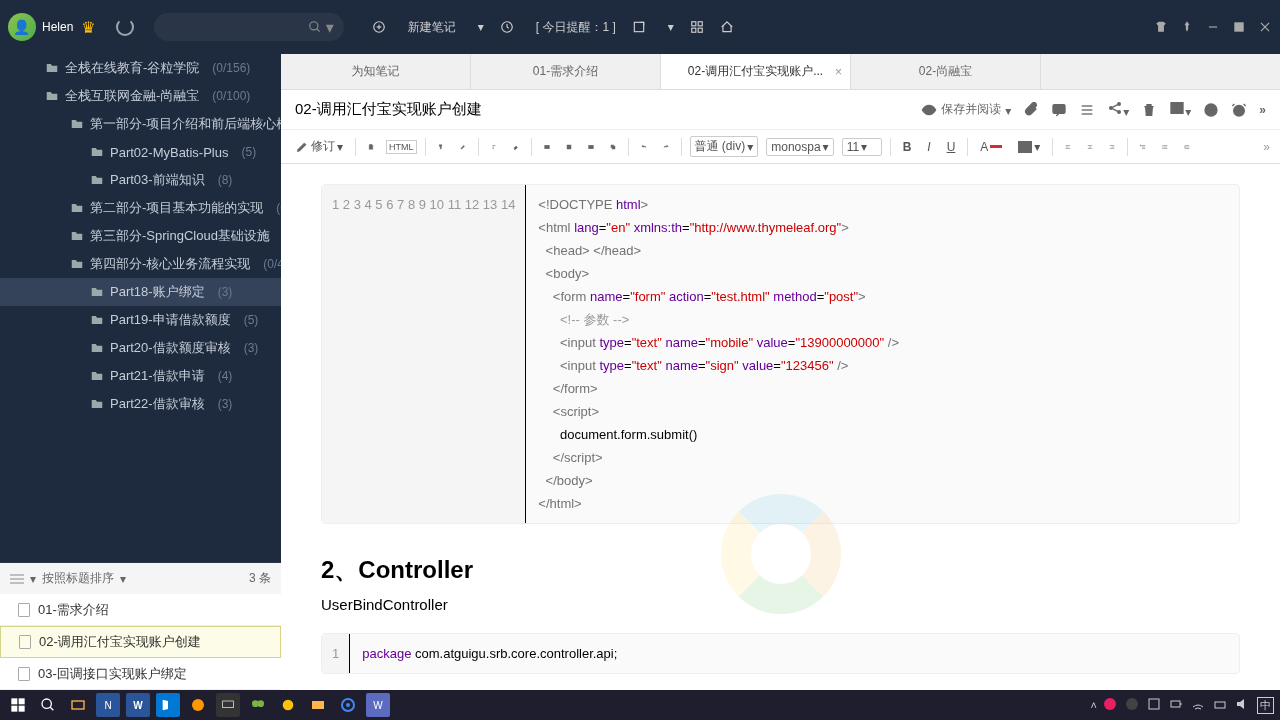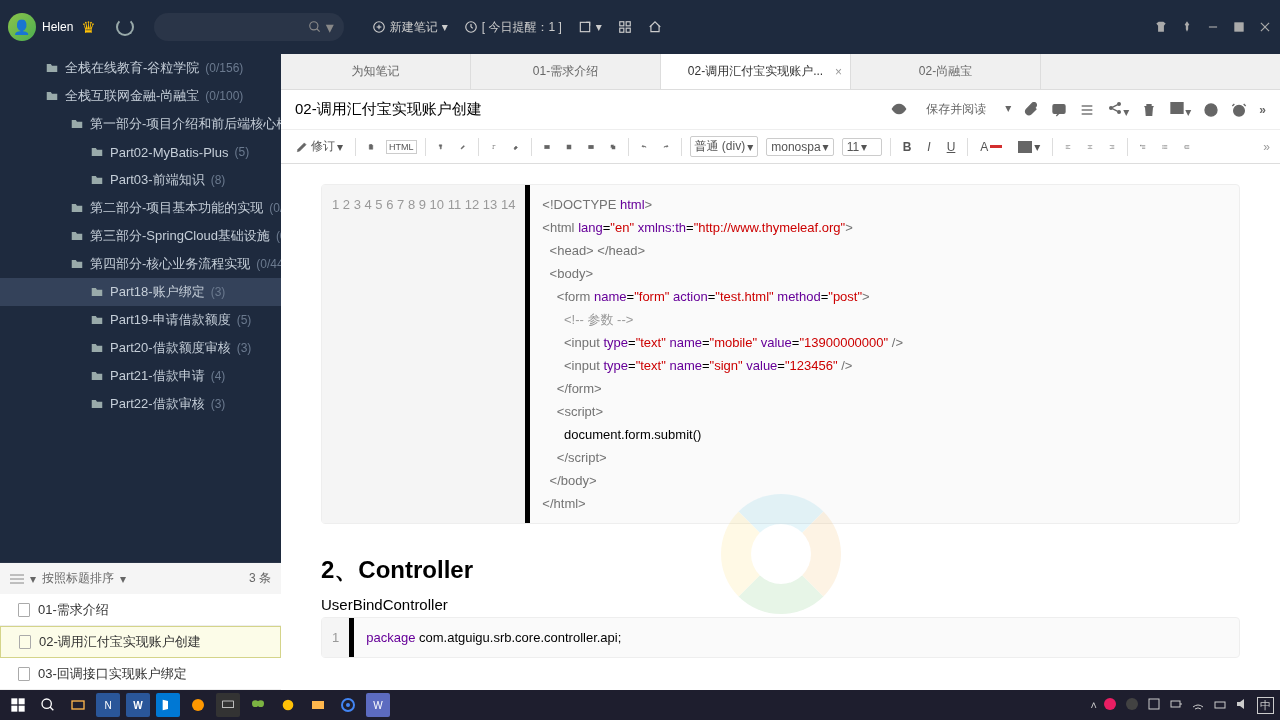--- a/index.html
+++ b/index.html
@@ -4,32 +4,32 @@
 <style>
 *{margin:0;padding:0;box-sizing:border-box;font-family:"Microsoft YaHei",Arial,sans-serif}
 body{width:1280px;height:720px;overflow:hidden;background:#fff}
 .topbar{height:54px;background:#1e2a3e;display:flex;align-items:center;color:#fff;padding:0 8px;position:relative}
 .avatar{width:28px;height:28px;border-radius:50%;background:linear-gradient(135deg,#8bc34a,#4caf50);margin-right:6px;display:flex;align-items:center;justify-content:center;font-size:14px}
 .username{font-size:12px;margin-right:8px}
 .crown{color:#ffc107;margin-right:20px}
 .refresh-ico{width:18px;height:18px;border:2px solid #9aa;border-radius:50%;border-top-color:transparent;margin-right:20px}
 .search{width:190px;height:28px;background:#2a3548;border-radius:14px;display:flex;align-items:center;padding:0 10px;margin-right:20px}
 .search svg{width:14px;height:14px}
-.topbtn{padding:4px 8px;color:#ccc;font-size:12px;display:flex;align-items:center;gap:4px;cursor:pointer}
+.topbtn{padding:4px 8px;color:#ccc;font-size:12px;display:flex;align-items:center;gap:22px;cursor:pointer}
 .topbtn svg{width:14px;height:14px}
 .topright{position:absolute;right:8px;display:flex;gap:12px;align-items:center}
 .topright svg{width:14px;height:14px;fill:#aaa}
 .main{display:flex;height:636px}
 .sidebar{width:281px;background:#1e2a3e;color:#c5ced8;font-size:13px;overflow:hidden;display:flex;flex-direction:column}
 .tree{flex:1;overflow:hidden}
 .tree-item{height:28px;display:flex;align-items:center;padding:0 8px;cursor:pointer;white-space:nowrap}
 .tree-item.active{background:#34425a}
 .fld{margin-right:6px;display:inline-flex}
 .fld svg{width:14px;height:14px;fill:#9aa}
-.cnt{color:#6b7a8f;margin-left:6px;font-size:12px}
+.cnt{color:#6b7a8f;margin-left:13px;font-size:12px}
 .ind1{padding-left:45px}
 .ind2{padding-left:70px}
 .ind3{padding-left:90px}
 .sortbar{height:32px;border-top:1px solid #2a3548;background:#f5f5f5;color:#666;display:flex;align-items:center;padding:0 10px;font-size:12px;justify-content:space-between}
 .notelist{background:#fff;color:#333}
 .note-item{height:32px;display:flex;align-items:center;padding:0 18px;font-size:13px;border-bottom:1px solid #eee;cursor:pointer}
 .note-item.active{background:#fcfce8;border:1px solid #d4d48a}
 .note-ico{width:12px;height:14px;border:1px solid #aaa;margin-right:8px;border-radius:1px}
 .content{flex:1;display:flex;flex-direction:column}
 .tabs{height:36px;background:#f0f0f0;display:flex;border-bottom:1px solid #ddd}
@@ -41,28 +41,28 @@
 .titleactions{display:flex;gap:12px;align-items:center;color:#666;font-size:12px}
 .titleactions svg{width:16px;height:16px;fill:#666}
 .toolbar{height:34px;border-bottom:1px solid #ddd;display:flex;align-items:center;padding:0 10px;gap:8px;font-size:12px;color:#555}
 .toolbar .sep{width:1px;height:18px;background:#ddd}
 .toolbar svg{width:14px;height:14px;fill:#666}
 .tbtn{padding:2px 4px;cursor:pointer;display:flex;align-items:center;gap:2px}
 .sel{border:1px solid #ccc;padding:1px 4px;border-radius:2px;background:#fff}
 .editor{flex:1;overflow:auto;padding:20px 40px;position:relative}
 .watermark{position:absolute;top:330px;left:50%;transform:translateX(-50%);width:120px;height:120px;border-radius:50%;border:30px solid;border-color:#5bc0de #f0ad4e #5cb85c #ffd54f;opacity:.15;pointer-events:none}
 .codeblock{background:#fafafa;border:1px solid #eee;border-radius:4px;font-family:Consolas,monospace;font-size:13px;line-height:23px;display:flex;margin-bottom:30px}
-.ln{color:#999;text-align:left;padding:8px 10px;border-right:5px solid #000000;user-select:none;background:#f5f5f5}
+.ln{color:#999;text-align:left;padding:8px 10px;border-right:1px solid #000000;user-select:none;background:#f5f5f5}
 .code{padding:8px 12px;white-space:pre}
 .kw{color:#737373}
 .attr{color:#660099}
 .str{color:#cc0000}
 .cm{color:#999}
 .section-h{font-size:24px;font-weight:700;margin:20px 0 10px}
-.section-p{font-size:15px;margin-bottom:4px}
+.section-p{font-size:15px;margin-bottom:20px}
 .taskbar{height:30px;background:#1e1e2e;display:flex;align-items:center;padding:0 6px;gap:6px}
 .taskbar .tico{width:24px;height:24px;display:flex;align-items:center;justify-content:center;border-radius:2px;cursor:pointer}
 .taskbar svg{width:16px;height:16px}
 .tray{margin-left:auto;display:flex;gap:6px;align-items:center;color:#ccc;font-size:11px}
 .more-icon{position:absolute;right:10px;color:#999}
 </style>
 </head>
 <body>
 
 <div class="topbar">
@@ -289,21 +289,21 @@
           <span>02-调用汇付宝实现账户...</span>
           <span class="close">×</span>
         </div>
         <div class="tab">
           <span>02-尚融宝</span>
         </div>
       </div>
     <div class="titlebar">
       <span class="doctitle">02-调用汇付宝实现账户创建</span>
       <div class="titleactions">
-        <span style="display:flex;align-items:flex-start;gap:19px"><svg viewBox="0 0 24 24" fill="none" stroke="#666" stroke-width="2">
+        <span style="display:flex;align-items:flex-end;gap:4px"><svg viewBox="0 0 24 24" fill="none" stroke="#666" stroke-width="2">
               <path d="M2 12s4-7 10-7 10 7 10 7-4 7-10 7-10-7-10-7z"></path>
               <circle cx="12" cy="12" r="3"></circle>
             </svg><span>保存并阅读</span> ▾</span>
         <svg viewBox="0 0 24 24" fill="none" stroke="#666" stroke-width="2">
             <path d="M20 10l-8 8a5 5 0 01-7-7l9-9a3 3 0 015 5l-9 9a1 1 0 01-2-2l8-8"></path>
           </svg>
         <svg viewBox="0 0 24 24" fill="none" stroke="#666" stroke-width="2">
             <rect x="3" y="4" width="18" height="13" rx="2"></rect>
             <path d="M8 21l4-4"></path>
           </svg>

